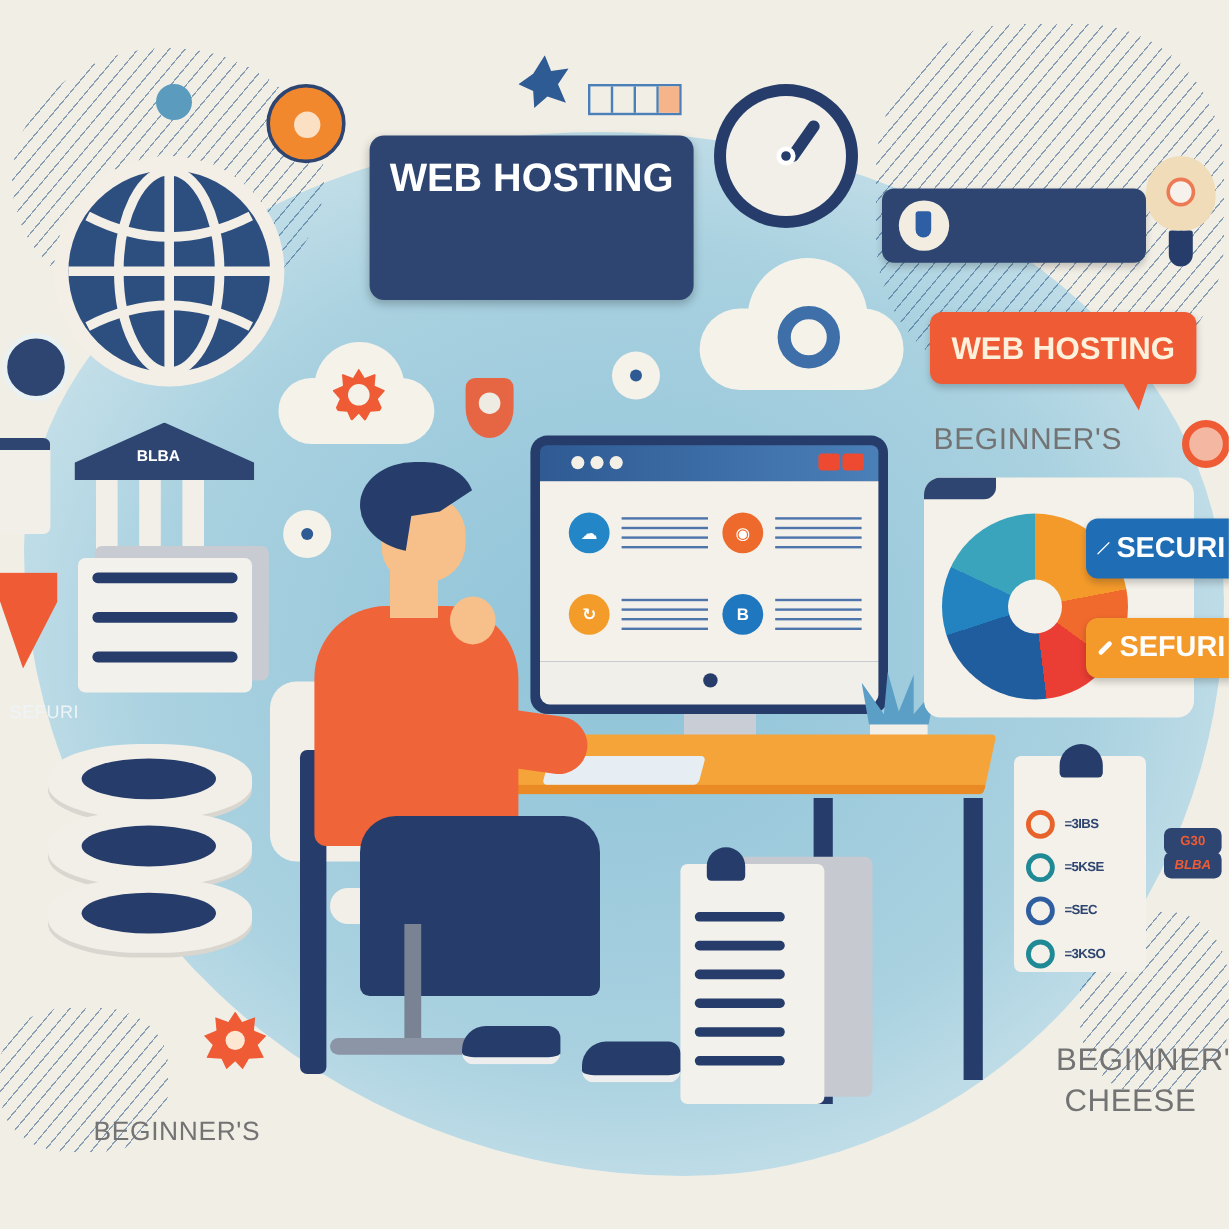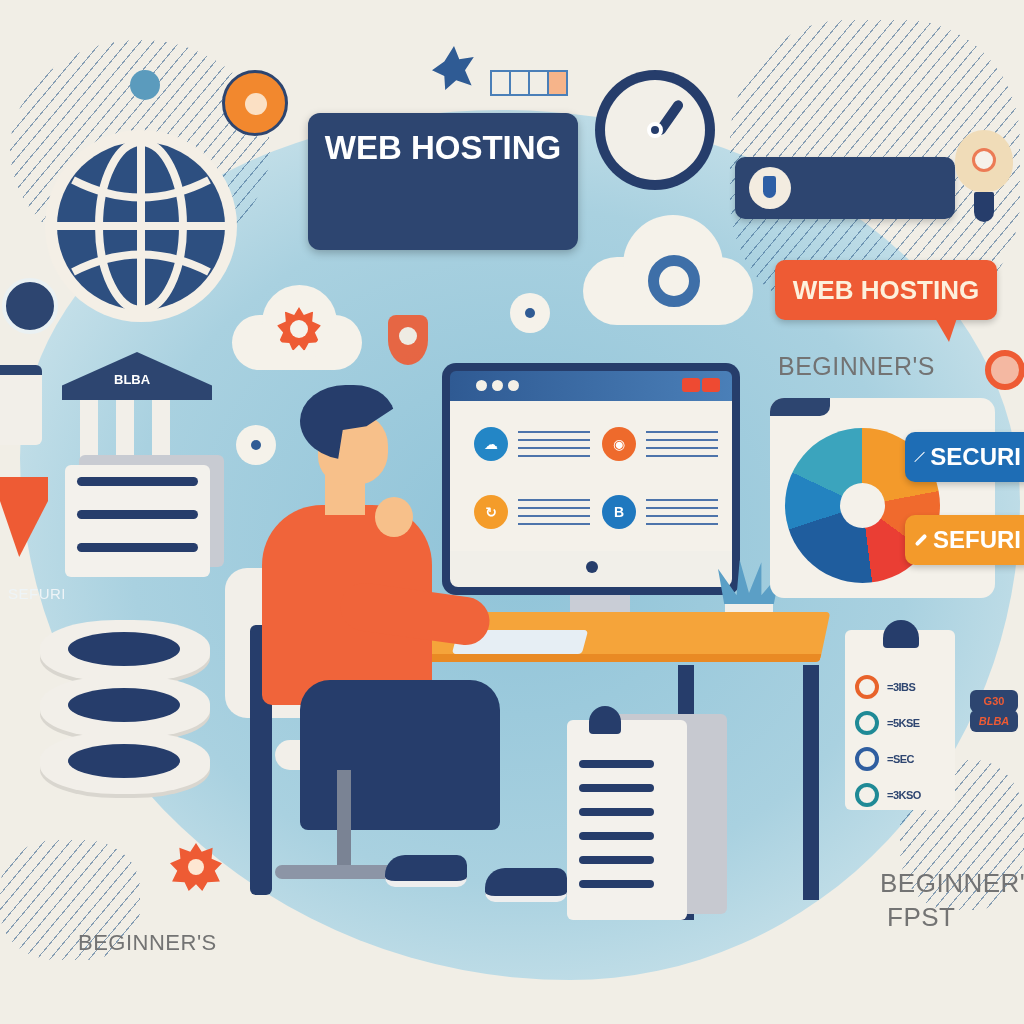--- a/index.html
+++ b/index.html
@@ -340,13 +340,13 @@
 <div class="tag" style="left:970px;top:710px;font-style:italic;">BLBA</div>
 
 <div class="abs" style="left:985px;top:350px;width:40px;height:40px;border-radius:50%;background:#f4b8a2;border:6px solid #ee5b34;"></div>
 
 <div class="abs" style="left:170px;top:843px;width:52px;height:48px;background:#ee5b34;clip-path:polygon(50% 0,61% 18%,82% 10%,80% 33%,100% 42%,86% 58%,96% 80%,72% 82%,62% 100%,50% 86%,36% 100%,28% 82%,4% 80%,14% 58%,0 42%,20% 33%,18% 10%,39% 18%);">
   <div style="position:absolute;left:18px;top:16px;width:16px;height:16px;border-radius:50%;background:#fde7d2;"></div>
 </div>
 
 <div class="label-text" style="left:78px;top:930px;font-size:22px;">BEGINNER'S</div>
 <div class="label-text" style="left:880px;top:868px;font-size:26px;">BEGINNER'S</div>
-<div class="label-text" style="left:887px;top:902px;font-size:26px;">FPST</div>
+<div class="label-text" style="left:887px;top:902px;font-size:26px;">CHEESE</div>
 
 </body></html>

